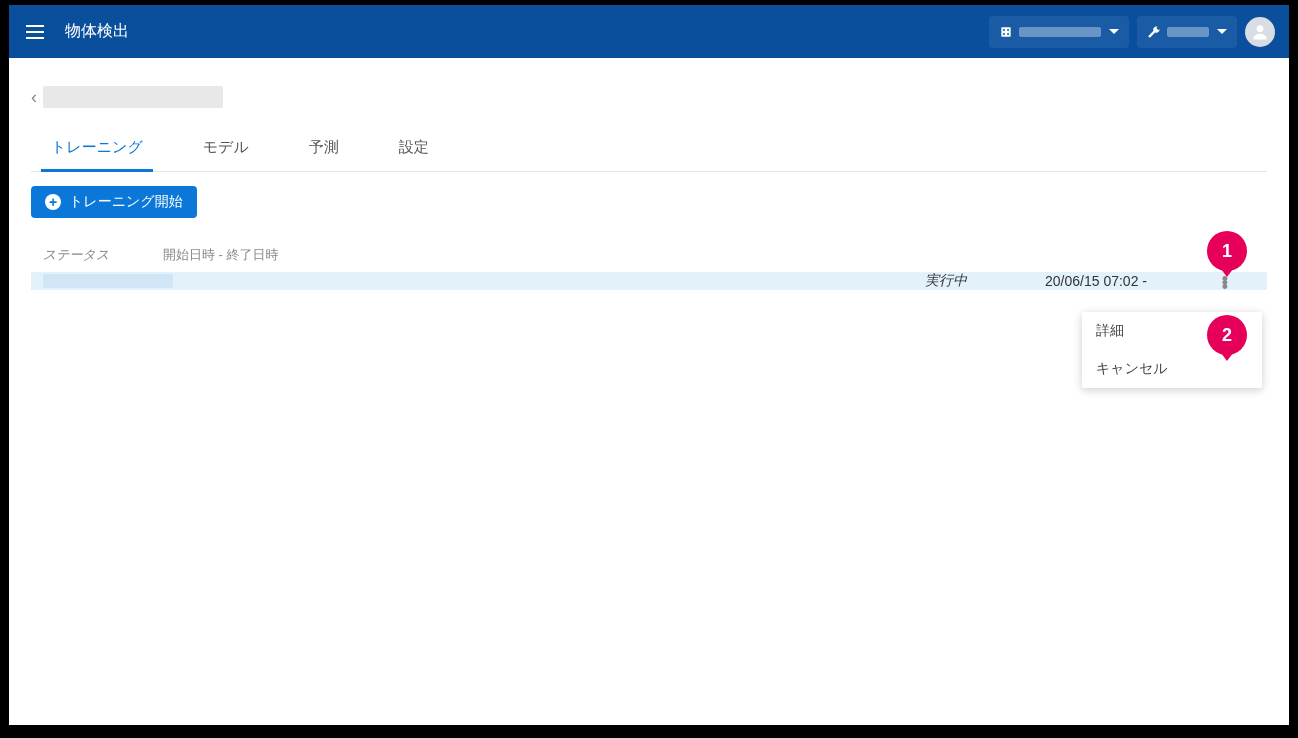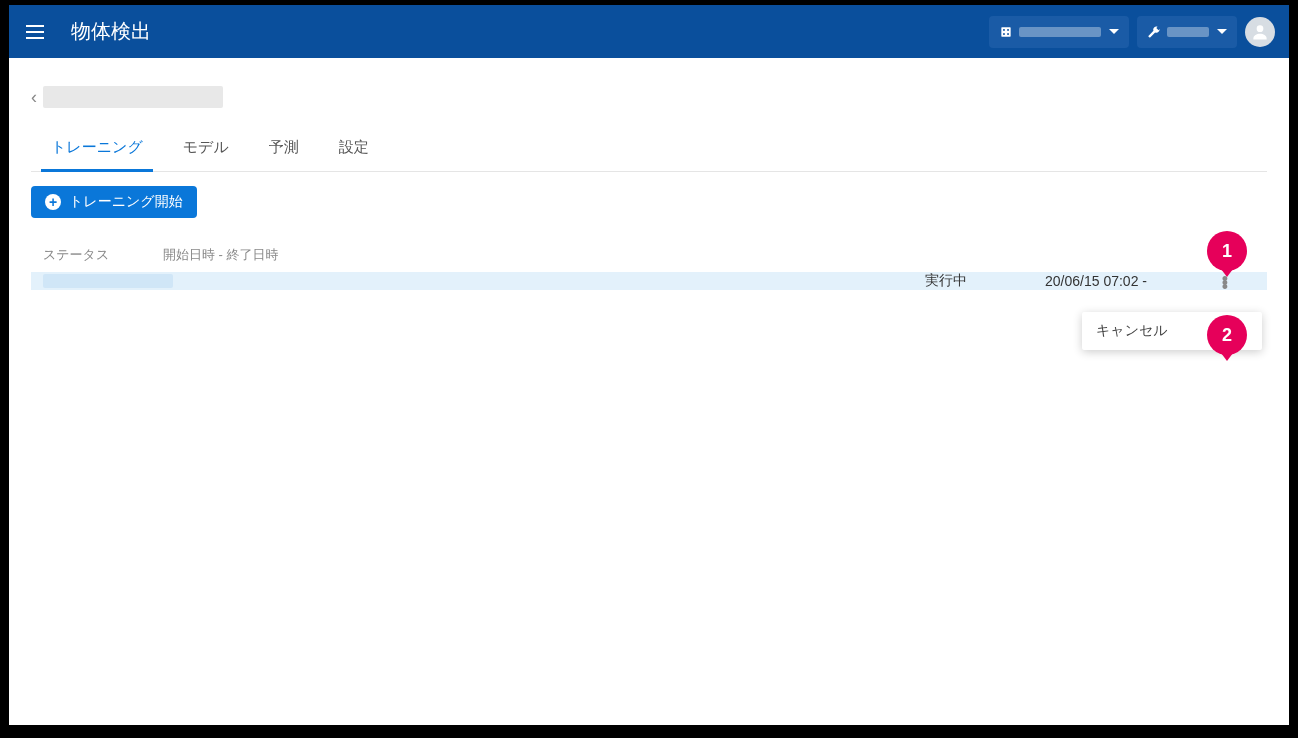--- a/index.html
+++ b/index.html
@@ -24,21 +24,21 @@
     background: #0a4f9c;
     display: flex;
     align-items: center;
     padding: 0 14px;
     color: #fff;
   }
   .hamburger {
     width: 24px; height: 24px; color:#fff; display:flex; flex-direction:column; justify-content:center; gap:4px; cursor:pointer;
   }
   .hamburger span { display:block; height:2px; background:#fff; width:18px; margin:0 auto;}
-  .app-title { font-size: 20px; margin-left: 24px; }
+  .app-title { font-size: 16px; margin-left: 18px; }
   .topbar-right { margin-left:auto; display:flex; align-items:center; gap:8px; }
   .selector {
     height: 32px;
     border-radius:4px;
     display:flex; align-items:center;
     padding:0 10px;
     position:relative;
   }
   .selector.project { width:140px; background:#1a5ba6; }
   .selector.tool { width:100px; background:#1a5ba6; }
@@ -51,35 +51,35 @@
   }
   .selector .ico { width:14px; height:14px; margin-right:6px; color:#fff; }
   .avatar {
     width:30px;height:30px;border-radius:50%; background:#d7dde3; display:flex;align-items:center;justify-content:center;
   }
   .avatar svg { width:20px;height:20px;fill:#fff;}
   .content { padding: 18px 22px; }
   .breadcrumb { display:flex; align-items:center; gap:6px; margin: 10px 0 20px 0;}
   .breadcrumb .chev { color:#888; font-size:18px; cursor:pointer; }
   .breadcrumb .crumb { width:180px; height:22px; background:#e8e8e8; border-radius:2px; }
-  .tabs { display:flex; gap:20px; border-bottom:1px solid #e5e5e5; padding:0 10px;text-align:center;}
+  .tabs { display:flex; gap:40px; border-bottom:1px solid #e5e5e5; padding:0 10px;text-align:center;}
   .tab { padding: 10px 10px 12px; font-size:15px; color:#555; cursor:pointer; }
   .tab.active { color:#0a77d9; border-bottom:3px solid #0a77d9; margin-bottom:-1px;}
   .actionbar { margin-top:14px; }
   .btn-primary {
     background:#0a77d9; color:#fff; border:none; border-radius:4px;
     padding:7px 14px; font-size:14px; display:inline-flex; align-items:center; gap:8px; cursor:pointer;
   }
   .btn-primary .plus {
     width:16px;height:16px;border-radius:50%;background:#fff;color:#0a77d9;display:flex;align-items:center;justify-content:center;font-weight:bold;font-size:14px;line-height:1;
   }
   .table { margin-top:20px; }
   .thead { display:flex; padding:8px 12px; color:#888; font-size:13px;}
   .col-name { flex:1; }
-  .col-status { width:120px; }
+  .col-status { width:120px;font-style:italic; }
   .col-time { width:170px; }
   .col-menu { width:40px; text-align:right;}
   .trow {
     display:flex; padding:0 12px; align-items:center;
     background:#e3f1fb; font-size:14px; color:#333;
     position:relative;
   }
   .trow .name-placeholder { width:130px; height:14px; background:#d0e6f7; border-radius:2px; }
   .kebab { cursor:pointer; color:#888; width:20px; text-align:center; font-size:18px; letter-spacing:0; line-height:0.5;}
   .kebab span{display:block;height:4px;}
@@ -174,20 +174,21 @@
         <div class="col-status">実行中</div>
         <div class="col-time">20/06/15 07:02 -</div>
         <div class="col-menu">
           <div class="kebab">
             <span>•</span>
               <span>•</span>
               <span>•</span>
           </div>
         </div>
         <div class="dropdown">
+          <div class="item">詳細</div>
           <div class="item">キャンセル</div>
         </div>
       </div>
     </div>
   </div>
 
   <div class="callout c1">
     <div class="pin">1</div>
   </div>
   <div class="callout c2">

